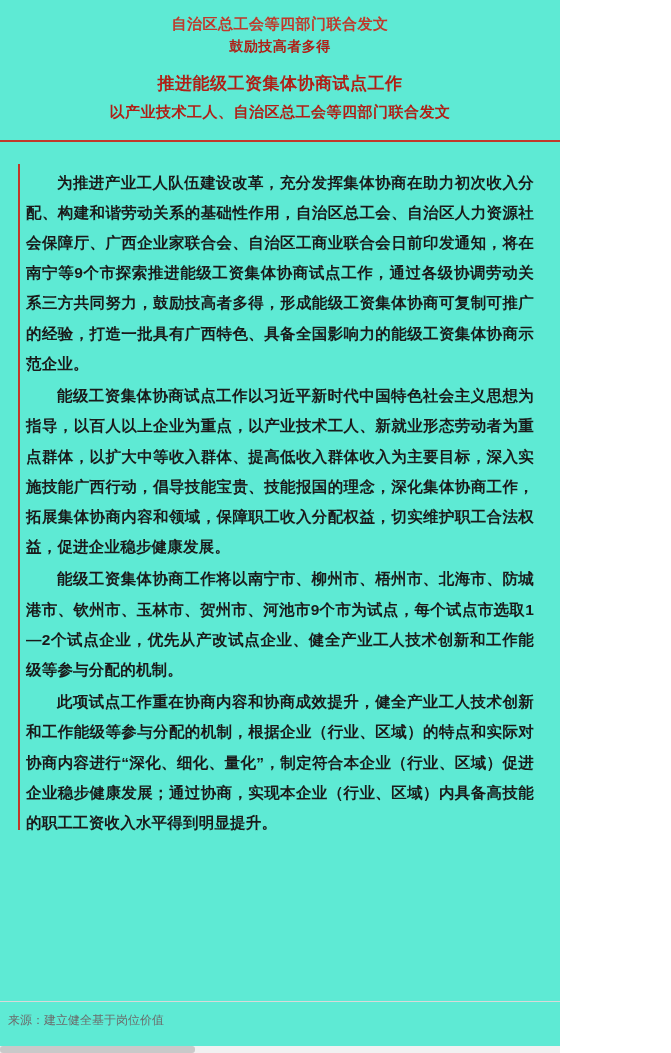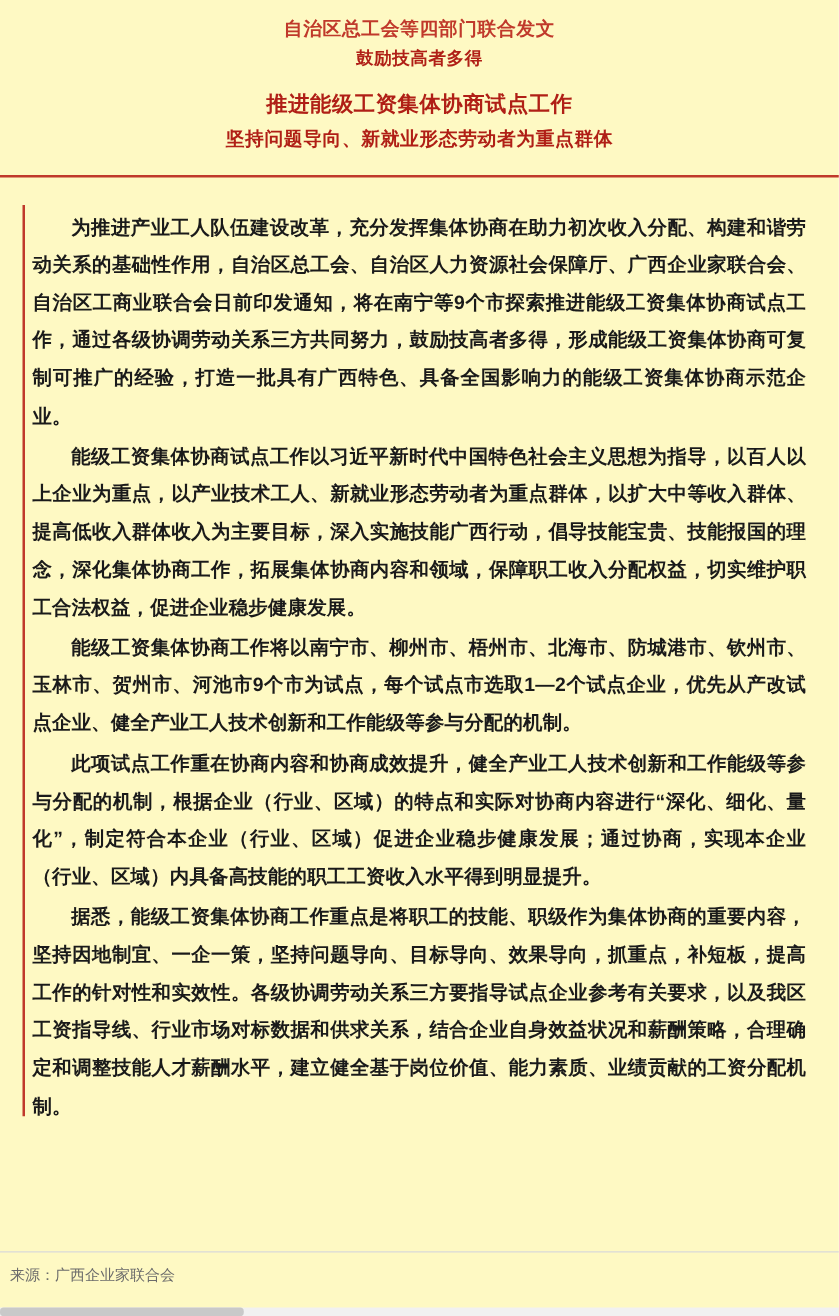--- a/index.html
+++ b/index.html
@@ -8,24 +8,24 @@
     background: #ffffff;
   }
   body {
     width: 671px;
     height: 1053px;
     font-family: "Liberation Sans", sans-serif;
     position: relative;
     overflow: hidden;
   }
   .page {
-    width: 671px;
+    width: 560px;
     height: 1053px;
     position: relative;
-    background: #fef9c3;
+    background: #5eead4;
     box-sizing: border-box;
   }
 
   
   .header {
     padding: 12px 28px 10px 28px;
     text-align: center;
   }
   .header .line {
     color: #c0392b;
@@ -112,37 +112,36 @@
 </style>
 </head>
 <body>
 
 <div class="page">
 
   <div class="header">
     <div class="line line1">自治区总工会等四部门联合发文</div>
     <div class="line line2">鼓励技高者多得</div>
     <div class="line line3">推进能级工资集体协商试点工作</div>
-    <div class="line line4">坚持问题导向、新就业形态劳动者为重点群体</div>
+    <div class="line line4">以产业技术工人、自治区总工会等四部门联合发文</div>
   </div>
 
   <div class="divider"></div>
 
   <div class="article-wrap">
     <div class="left-rule"></div>
     <div class="article">
       <p>为推进产业工人队伍建设改革，充分发挥集体协商在助力初次收入分配、构建和谐劳动关系的基础性作用，自治区总工会、自治区人力资源社会保障厅、广西企业家联合会、自治区工商业联合会日前印发通知，将在南宁等9个市探索推进能级工资集体协商试点工作，通过各级协调劳动关系三方共同努力，鼓励技高者多得，形成能级工资集体协商可复制可推广的经验，打造一批具有广西特色、具备全国影响力的能级工资集体协商示范企业。</p>
       <p>能级工资集体协商试点工作以习近平新时代中国特色社会主义思想为指导，以百人以上企业为重点，以产业技术工人、新就业形态劳动者为重点群体，以扩大中等收入群体、提高低收入群体收入为主要目标，深入实施技能广西行动，倡导技能宝贵、技能报国的理念，深化集体协商工作，拓展集体协商内容和领域，保障职工收入分配权益，切实维护职工合法权益，促进企业稳步健康发展。</p>
       <p>能级工资集体协商工作将以南宁市、柳州市、梧州市、北海市、防城港市、钦州市、玉林市、贺州市、河池市9个市为试点，每个试点市选取1—2个试点企业，优先从产改试点企业、健全产业工人技术创新和工作能级等参与分配的机制。</p>
       <p>此项试点工作重在协商内容和协商成效提升，健全产业工人技术创新和工作能级等参与分配的机制，根据企业（行业、区域）的特点和实际对协商内容进行“深化、细化、量化”，制定符合本企业（行业、区域）促进企业稳步健康发展；通过协商，实现本企业（行业、区域）内具备高技能的职工工资收入水平得到明显提升。</p>
-      <p>据悉，能级工资集体协商工作重点是将职工的技能、职级作为集体协商的重要内容，坚持因地制宜、一企一策，坚持问题导向、目标导向、效果导向，抓重点，补短板，提高工作的针对性和实效性。各级协调劳动关系三方要指导试点企业参考有关要求，以及我区工资指导线、行业市场对标数据和供求关系，结合企业自身效益状况和薪酬策略，合理确定和调整技能人才薪酬水平，建立健全基于岗位价值、能力素质、业绩贡献的工资分配机制。</p>
     </div>
   </div>
 
   <div class="footer">
     <div class="footer-rule"></div>
-    <div class="footer-text">来源：广西企业家联合会</div>
+    <div class="footer-text">来源：建立健全基于岗位价值</div>
     <div class="bottom-bar">
       <div class="bottom-bar-thumb"></div>
     </div>
   </div>
 
 </div>
 
 </body></html>

